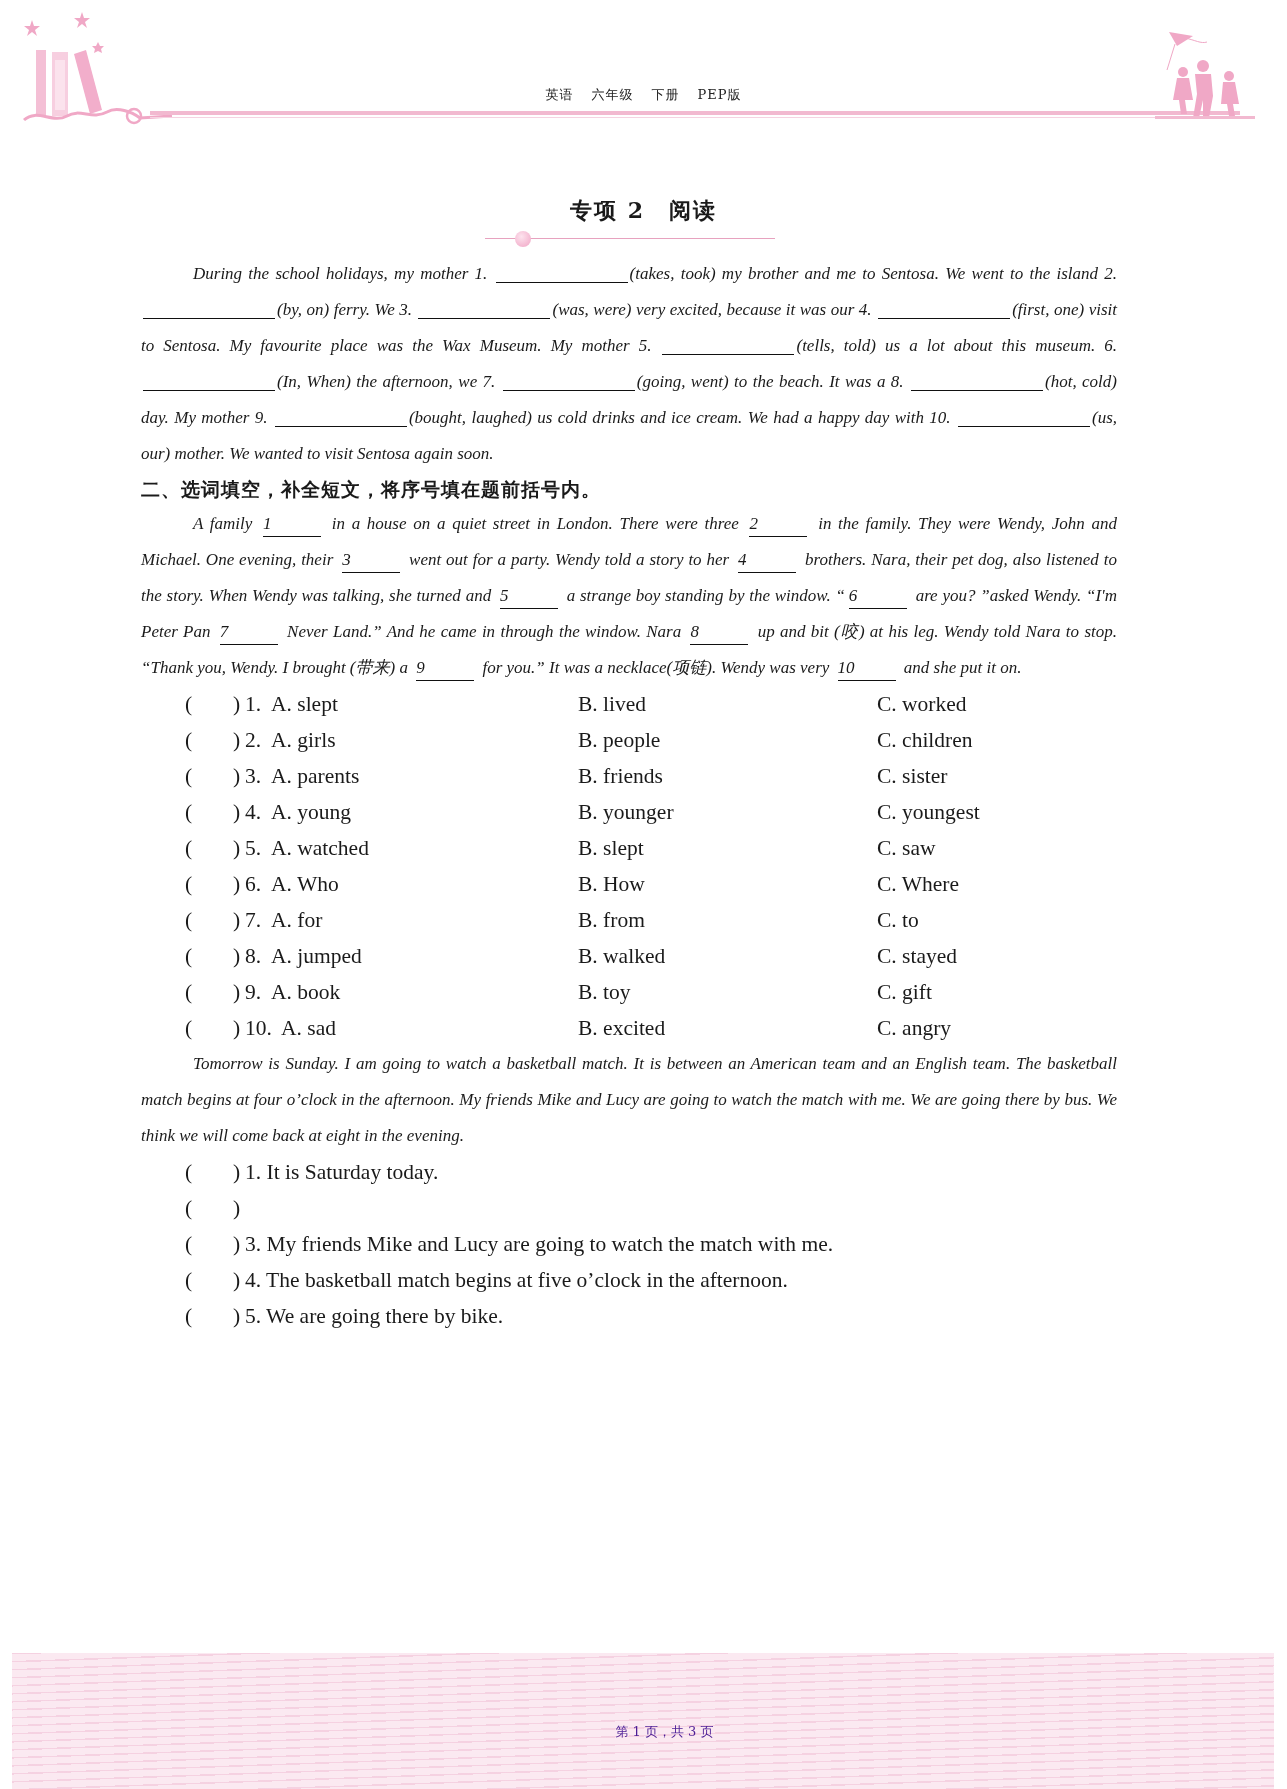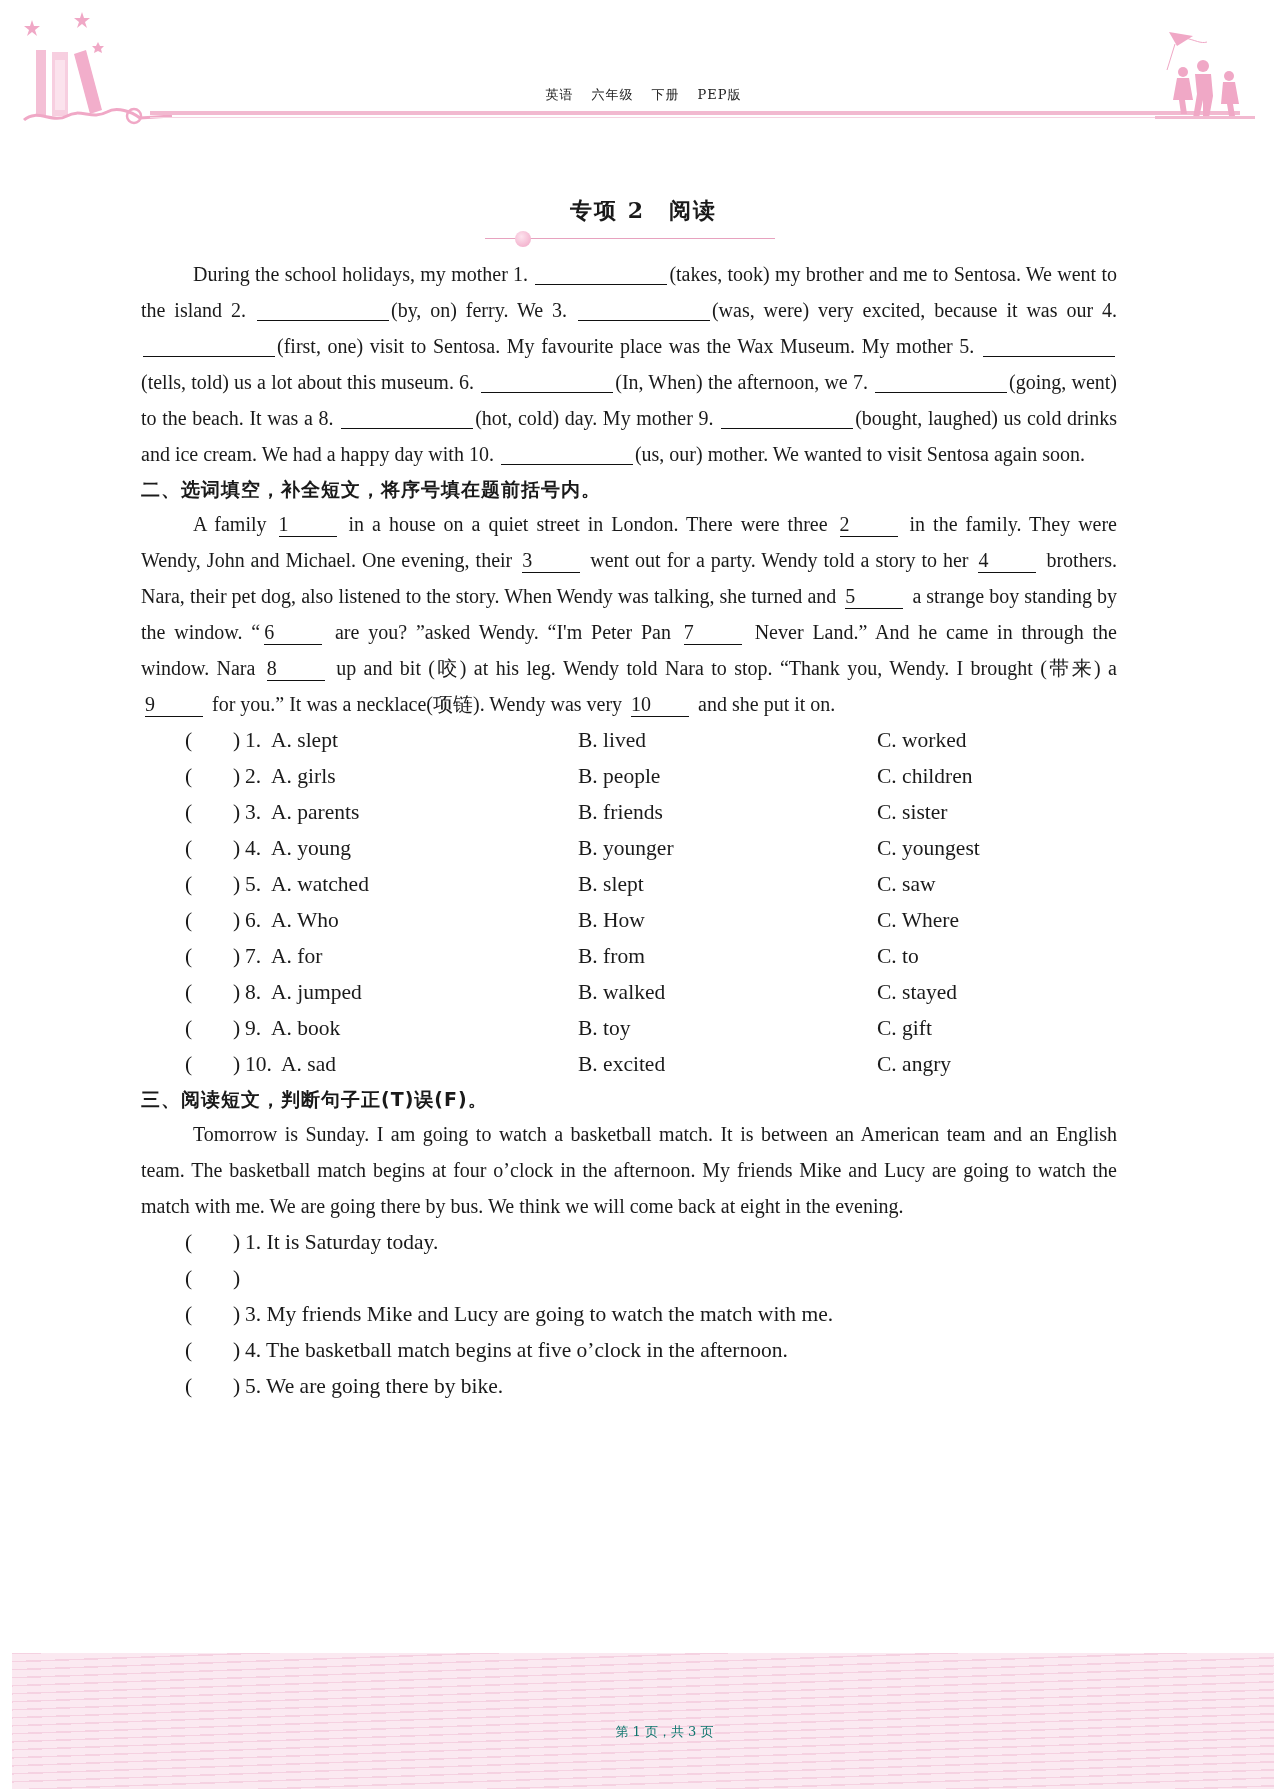--- a/index.html
+++ b/index.html
@@ -18,42 +18,42 @@
   
   .title { position: absolute; left: 0; right: 0; top: 196px; text-align: center;
            font-family: "DejaVu Serif", serif; font-size: 22px; font-weight: bold; letter-spacing: 2px; }
   .title-line { position: absolute; left: 485px; top: 238px; width: 290px; height: 1px; background: #e7a2bf; }
   .title-dot { position: absolute; left: 515px; top: 231px; width: 16px; height: 16px; border-radius: 50%;
                background: radial-gradient(circle at 40% 35%, #fde3ee, #f0a4c4); }
 
   .content { position: absolute; left: 141px; top: 256px; width: 976px; }
   .sec-head { font-family: "DejaVu Sans", sans-serif; font-weight: bold; font-size: 19px;
               height: 34px; line-height: 34px; letter-spacing: 1px; }
-  .para { font-size: 20px; line-height: 36px; text-align: justify; text-align-last: left; text-indent: 52px; }
+  .para { font-size: 17px; line-height: 36px; text-align: justify; text-align-last: left; text-indent: 52px; font-style: italic; }
   .blank { display: inline-block; border-bottom: 1.5px solid #111; height: 22px; vertical-align: -4px; margin: 0 2px; }
   .blank.w1 { width: 132px; }
   .nblank { display: inline-block; min-width: 58px; border-bottom: 1.5px solid #111; text-align: center;
             line-height: 24px; margin: 0 4px; text-indent: 0; }
 
   .opt-row { position: relative; height: 36px; line-height: 36px; font-size: 21.5px; }
   .opt-row .num { position: absolute; left: 104px; }
   .opt-row .a { position: absolute; left: 0; }
   .opt-row .b { position: absolute; left: 437px; }
   .opt-row .c { position: absolute; left: 736px; }
 
   .tf-row { position: relative; height: 36px; line-height: 36px; font-size: 21.5px; }
   .tf-row .paren { position: absolute; left: 44px; }
   .tf-row .stmt { position: absolute; left: 104px; }
 
   
   .footer { position: absolute; left: 12px; top: 1653px; width: 1262px; height: 136px;
             background-color: #fbe9f1;
             background-image: repeating-linear-gradient(178deg, rgba(240,190,212,0.55) 0px, rgba(240,190,212,0.55) 1.5px, transparent 1.5px, transparent 8px); }
   .page-num { position: absolute; left: 0; right: 0; top: 1723px; text-align: center;
-              font-family: "DejaVu Serif", serif; font-size: 13px; color: #0f766e; margin-left: 42px; }
+              font-family: "DejaVu Serif", serif; font-size: 13px; color: #4c1d95; margin-left: 42px; }
 </style>
 </head>
 <body>
 
 <svg class="deco-left" viewBox="0 0 150 120">
   <rect x="14" y="38" width="10" height="66" fill="#f4bfd5"></rect>
   <rect x="30" y="40" width="16" height="64" fill="#f7cfe0"></rect>
   <rect x="33" y="48" width="10" height="50" fill="#fbe3ed"></rect>
   <polygon points="52,42 64,38 80,98 68,102" fill="#f2aecb"></polygon>
   <polygon points="10,8 12,14 18,14 13,18 15,24 10,20 5,24 7,18 2,14 8,14" fill="#f0a8c6"></polygon>
@@ -171,21 +171,20 @@
       <div class="opt-row">
         <span class="a" style="left:44px">(</span>
         <span class="num" style="left:92px">)</span>
         <span class="num">10.</span>
         <span class="num" style="left:140px">A. sad</span>
         <span class="b">B. excited</span>
         <span class="c">C. angry</span>
       </div>
     </div>
 
-  <div class="sec-head">三、阅读短文，判断句子正(T)误(F)。</div>
   <div class="para">Tomorrow is Sunday. I am going to watch a basketball match. It is between an American team and an English team. The basketball match begins at four o’clock in the afternoon. My friends Mike and Lucy are going to watch the match with me. We are going there by bus. We think we will come back at eight in the evening.</div>
   <div id="tfs">
       <div class="tf-row">
         <span class="paren">(</span>
         <span class="paren" style="left:92px">)</span>
         <span class="stmt">1. It is Saturday today.</span>
       </div>
       <div class="tf-row">
         <span class="paren">(</span>
         <span class="paren" style="left:92px">)</span>

